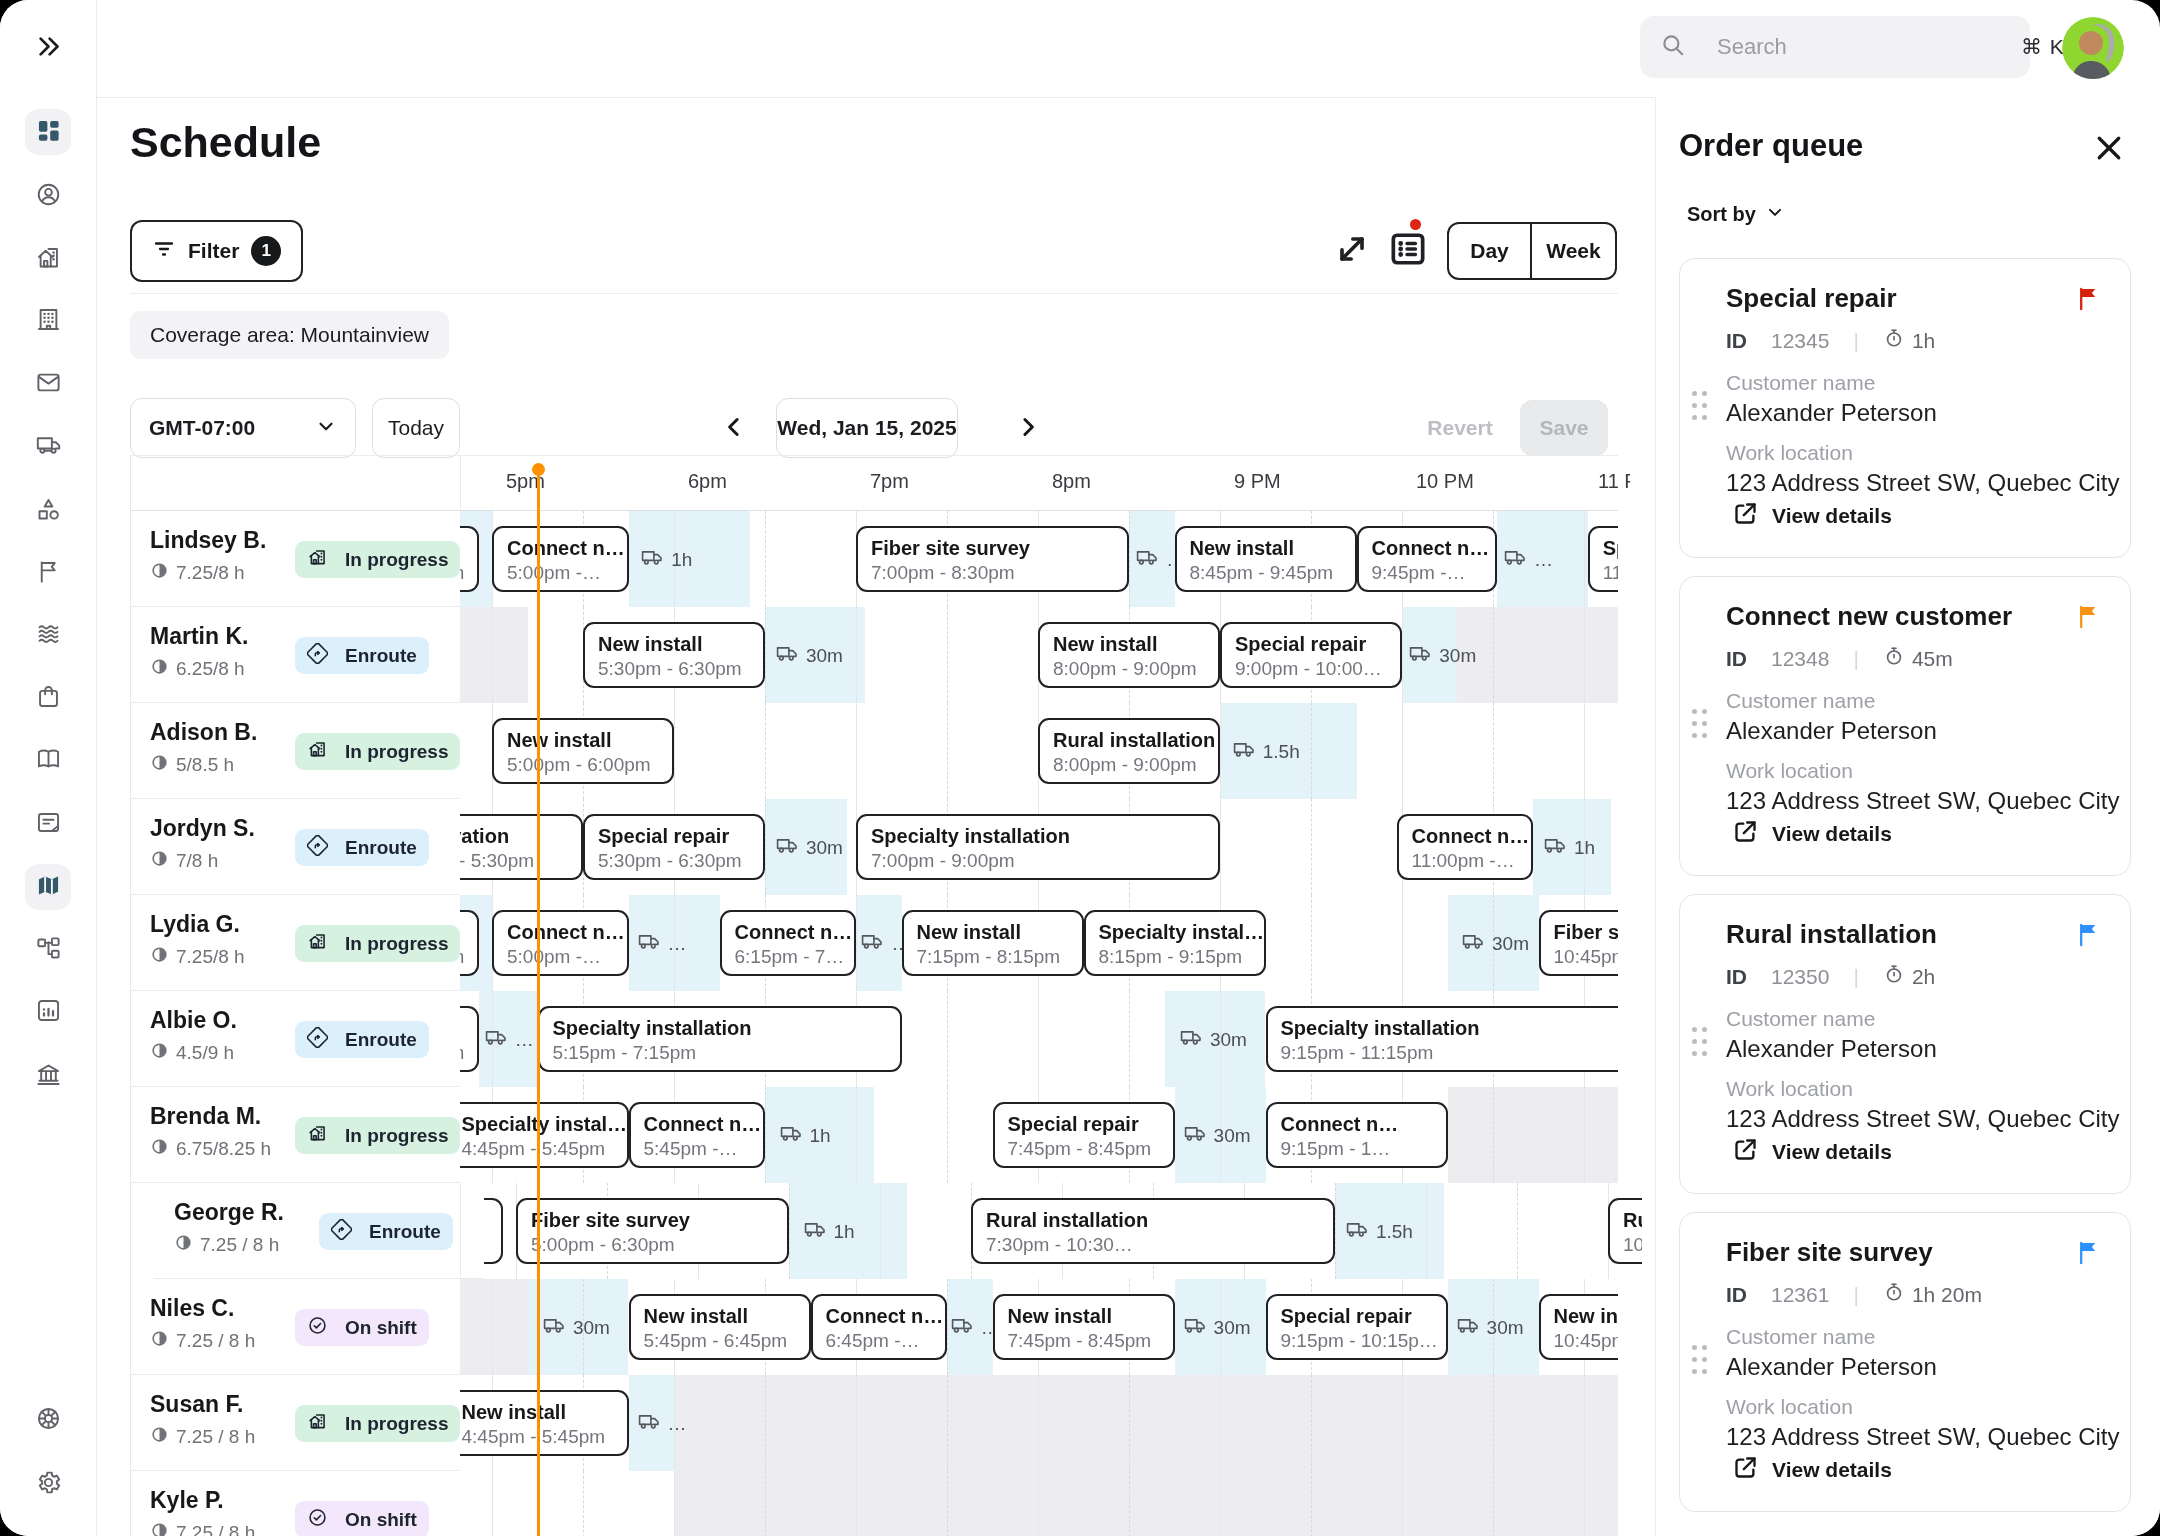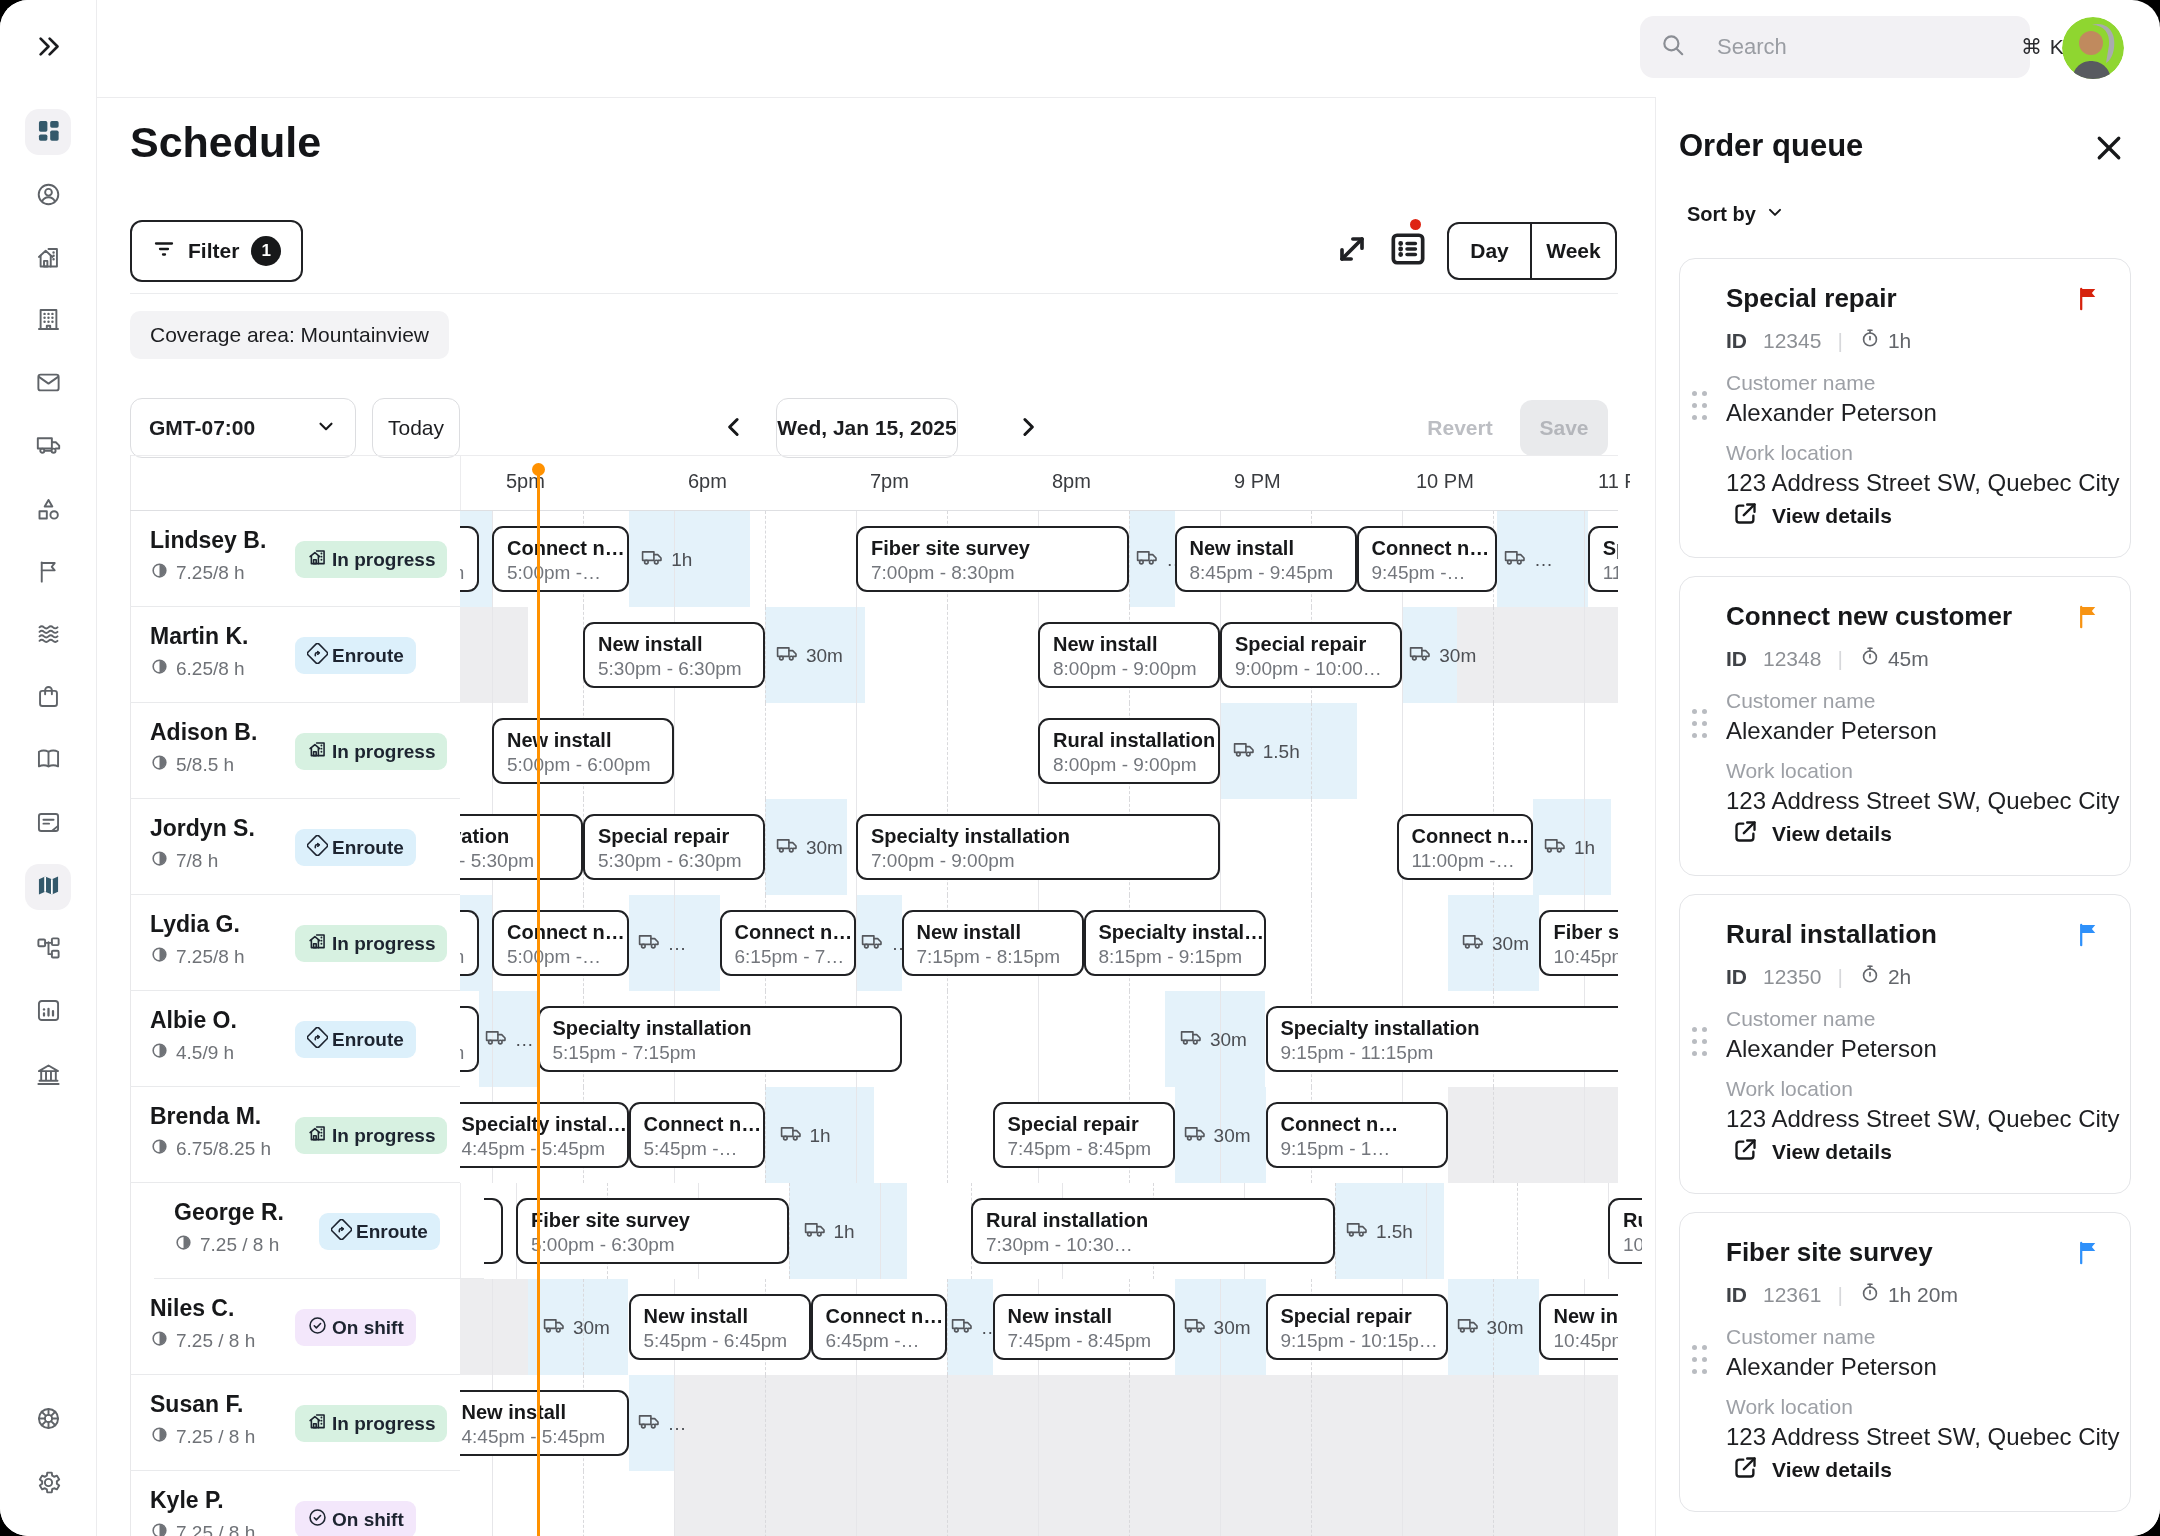--- a/index.html
+++ b/index.html
@@ -55,21 +55,21 @@
   .tbl-left{position:absolute;left:130px;top:455px;width:1px;height:1081px;background:#e8e8ea;}
   .col-div{position:absolute;left:460px;top:455px;width:1px;height:1081px;background:#ececee;}
   .axis{position:absolute;left:460px;top:462px;width:1170px;height:48px;overflow:hidden;}
   .axis-lab{position:absolute;top:8px;font-size:20px;color:#3a3c40;white-space:nowrap;}
   .grid-top{position:absolute;left:130px;top:510px;width:1488px;height:1px;background:#dedfe2;}
   #rows{position:absolute;left:130px;top:511px;width:1488px;}
   .row{position:absolute;left:0;width:1488px;height:96px;border-bottom:1px solid #e9eaec;}
   .row-label{position:absolute;left:0;top:0;width:330px;height:96px;}
   .tech-name{position:absolute;left:20px;top:16px;font-size:23px;font-weight:700;color:#17181a;}
   .tech-hours{position:absolute;left:20px;top:50px;display:flex;align-items:center;gap:7px;font-size:19px;color:#6f7277;}
-  .badge{position:absolute;left:165px;top:30px;height:37px;border-radius:9px;display:flex;align-items:center;gap:4px;
+  .badge{position:absolute;left:165px;top:30px;height:37px;border-radius:9px;display:flex;align-items:center;gap:17px;
          padding:0 12px;font-size:19px;font-weight:600;color:#1d2430;white-space:nowrap;}
   .badge.in-progress{background:#d7f1e1;}
   .badge.enroute{background:#dcf0fb;}
   .badge.on-shift{background:#f3e7fb;}
   .strip{position:absolute;left:330px;top:0;width:1158px;height:96px;overflow:hidden;background:#fff;}
   .band-busy{position:absolute;top:0;height:96px;background:#e4f2fa;z-index:1;}
   .band-off{position:absolute;top:0;height:96px;background:#ededef;z-index:1;}
   .gl{position:absolute;top:0;height:96px;width:0;z-index:2;}
   .gl.solid{border-left:1px solid #e6e6e9;}
   .gl.dash{border-left:1px dashed #d9d9dc;}
@@ -85,21 +85,21 @@
 
   
   .oq{position:absolute;left:1655px;top:97px;width:505px;height:1439px;border-left:1px solid #ececee;background:#fff;}
   .oq-title{position:absolute;left:23px;top:31px;font-size:31px;font-weight:700;color:#141518;margin:0;}
   .oq-close{position:absolute;left:431px;top:30px;width:44px;height:44px;}
   .oq-sort{position:absolute;left:25px;top:104px;display:flex;align-items:center;gap:9px;font-size:20px;font-weight:700;
            color:#17181a;background:none;border:none;cursor:pointer;}
   .card{position:absolute;left:23px;width:452px;height:300px;border:1.5px solid #e4e5e8;border-radius:16px;background:#fff;cursor:pointer;}
   .card-title{position:absolute;left:46px;top:24px;font-size:26px;font-weight:700;color:#17181a;}
   .card-flag{position:absolute;right:28px;top:26px;}
-  .card-meta{position:absolute;left:46px;top:68px;display:flex;align-items:center;gap:16px;font-size:21px;}
+  .card-meta{position:absolute;left:46px;top:68px;display:flex;align-items:center;gap:24px;font-size:21px;}
   .meta-id-label{font-weight:700;color:#3f4247;}
   .meta-id{color:#8d9095;}
   .meta-sep{color:#d7d8db;}
   .meta-dur{color:#63666b;display:flex;align-items:center;gap:7px;}
   .fld-label{position:absolute;left:46px;font-size:21px;color:#9da0a6;}
   .fld-val{position:absolute;left:46px;font-size:24px;color:#1e1f22;white-space:nowrap;}
   .card-view{position:absolute;left:46px;top:240px;display:flex;align-items:center;gap:13px;font-size:21px;font-weight:700;
              color:#17181a;background:none;border:none;cursor:pointer;}
   .drag{position:absolute;left:12px;top:132px;width:24px;height:40px;display:grid;grid-template-columns:8px 8px;
         grid-auto-rows:8px;gap:4px 2px;cursor:grab;}

